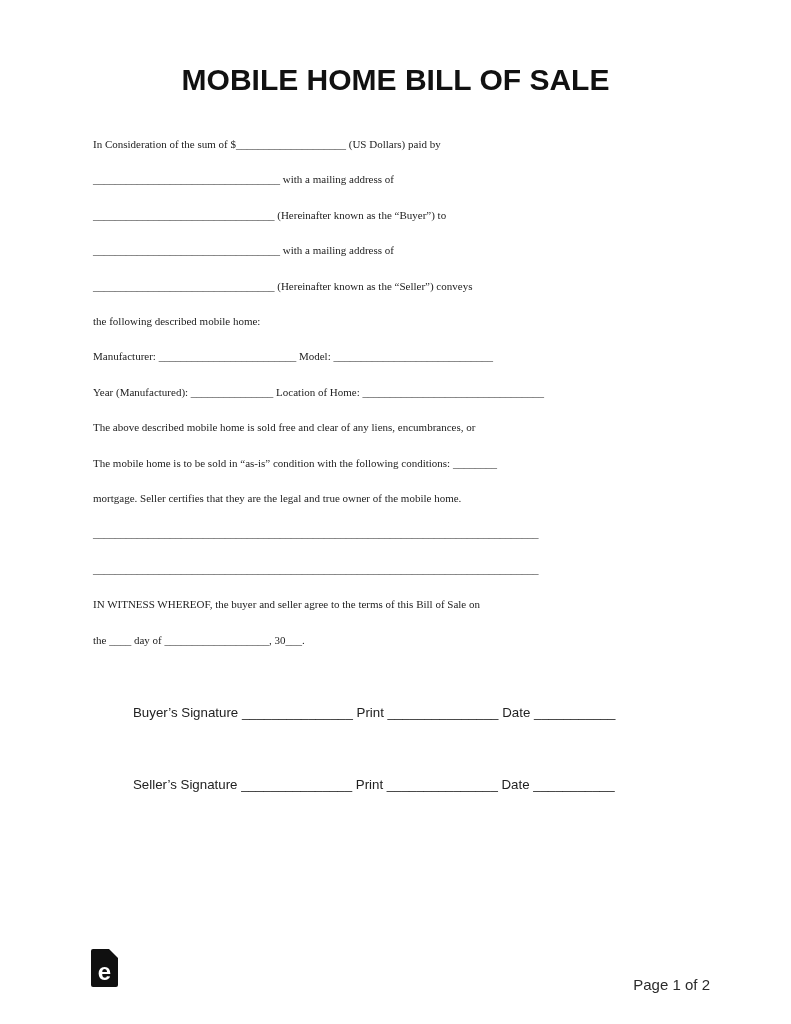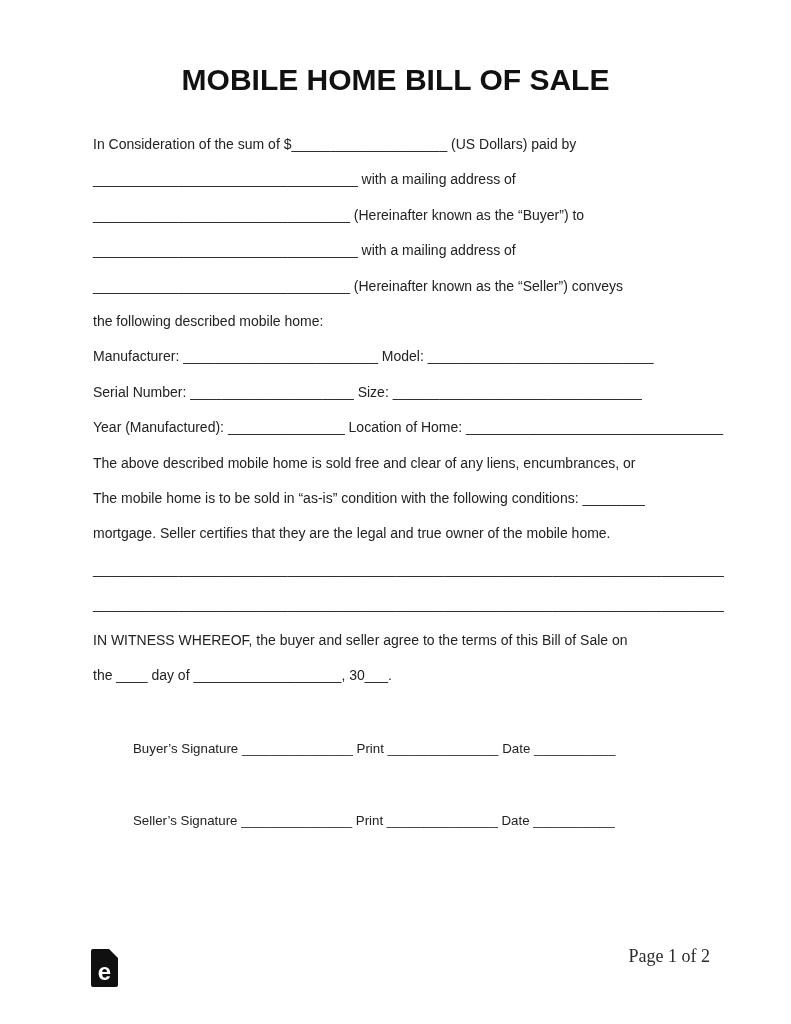--- a/index.html
+++ b/index.html
@@ -14,21 +14,21 @@
   }
   .doc {
     position:absolute; left:93px; top:0; width:605px;
     padding-top:65px;
   }
   .title {
     font-size:30px; font-weight:bold; line-height:30px;
     text-align:center; color:#111111;
     letter-spacing:0;
   }
-  .body { margin-top:32px; font-size:14px; line-height:35.4px; }
+  .body { margin-top:32px; font-size:11px; line-height:35.4px;font-family:Liberation Serif, serif; }
   .line { white-space:pre; }
   .blank { color:#222222; }
   .sigs { margin-top:19px; font-size:13.3px;margin-left:40px; }
   .sig-row { white-space:pre; line-height:72px; }
   .logo {
     position:absolute; left:91px; top:949px;
     width:27px; height:38px;
     background:#101010; border-radius:2px;
   }
   .logo .letter {
@@ -37,39 +37,38 @@
     line-height:46px; text-align:center;
     overflow:hidden;
   }
   .logo .fold {
     position:absolute; top:0; right:0;
     width:0; height:0;
     border-top:9px solid #ffffff;
     border-left:9px solid transparent;
   }
   .pagenum {
-    position:absolute; right:71px; top:946px;
-    font-size:18px; color:#2b2b2b;font-family:Liberation Serif, serif;
+    position:absolute; right:71px; top:976px;
+    font-size:15px; color:#2b2b2b;
   }
 </style>
 </head>
 <body>
 
 <div class="page">
   <div class="doc">
     <h1 class="title">MOBILE HOME BILL OF SALE</h1>
     <div class="body">
       <div class="line"><span>In Consideration of the sum of $</span><span class="blank">____________________</span><span> (US Dollars) paid by</span></div>
       <div class="line"><span class="blank">__________________________________</span><span> with a mailing address of</span></div>
       <div class="line"><span class="blank">_________________________________</span><span> (Hereinafter known as the “Buyer”) to</span></div>
       <div class="line"><span class="blank">__________________________________</span><span> with a mailing address of</span></div>
       <div class="line"><span class="blank">_________________________________</span><span> (Hereinafter known as the “Seller”) conveys</span></div>
       <div class="line">the following described mobile home:</div>
       <div class="line"><span>Manufacturer: </span><span class="blank">_________________________</span><span> Model: </span><span class="blank">_____________________________</span></div>
-      <div class="line"><span>Serial Number: </span><span class="blank">_____________________</span><span> Size: </span><span class="blank">________________________________</span></div>
       <div class="line"><span>Year (Manufactured): </span><span class="blank">_______________</span><span> Location of Home: </span><span class="blank">_________________________________</span></div>
       <div class="line">The above described mobile home is sold free and clear of any liens, encumbrances, or</div>
       <div class="line"><span>The mobile home is to be sold in “as-is” condition with the following conditions: </span><span class="blank">________</span></div>
       <div class="line">mortgage. Seller certifies that they are the legal and true owner of the mobile home.</div>
       <div class="line"><span class="blank">_________________________________________________________________________________</span></div>
       <div class="line"><span class="blank">_________________________________________________________________________________</span></div>
       <div class="line">IN WITNESS WHEREOF, the buyer and seller agree to the terms of this Bill of Sale on</div>
       <div class="line"><span>the </span><span class="blank">____</span><span> day of </span><span class="blank">___________________</span><span>, 30</span><span class="blank">___</span><span>.</span></div>
     </div>
     <div class="sigs">

